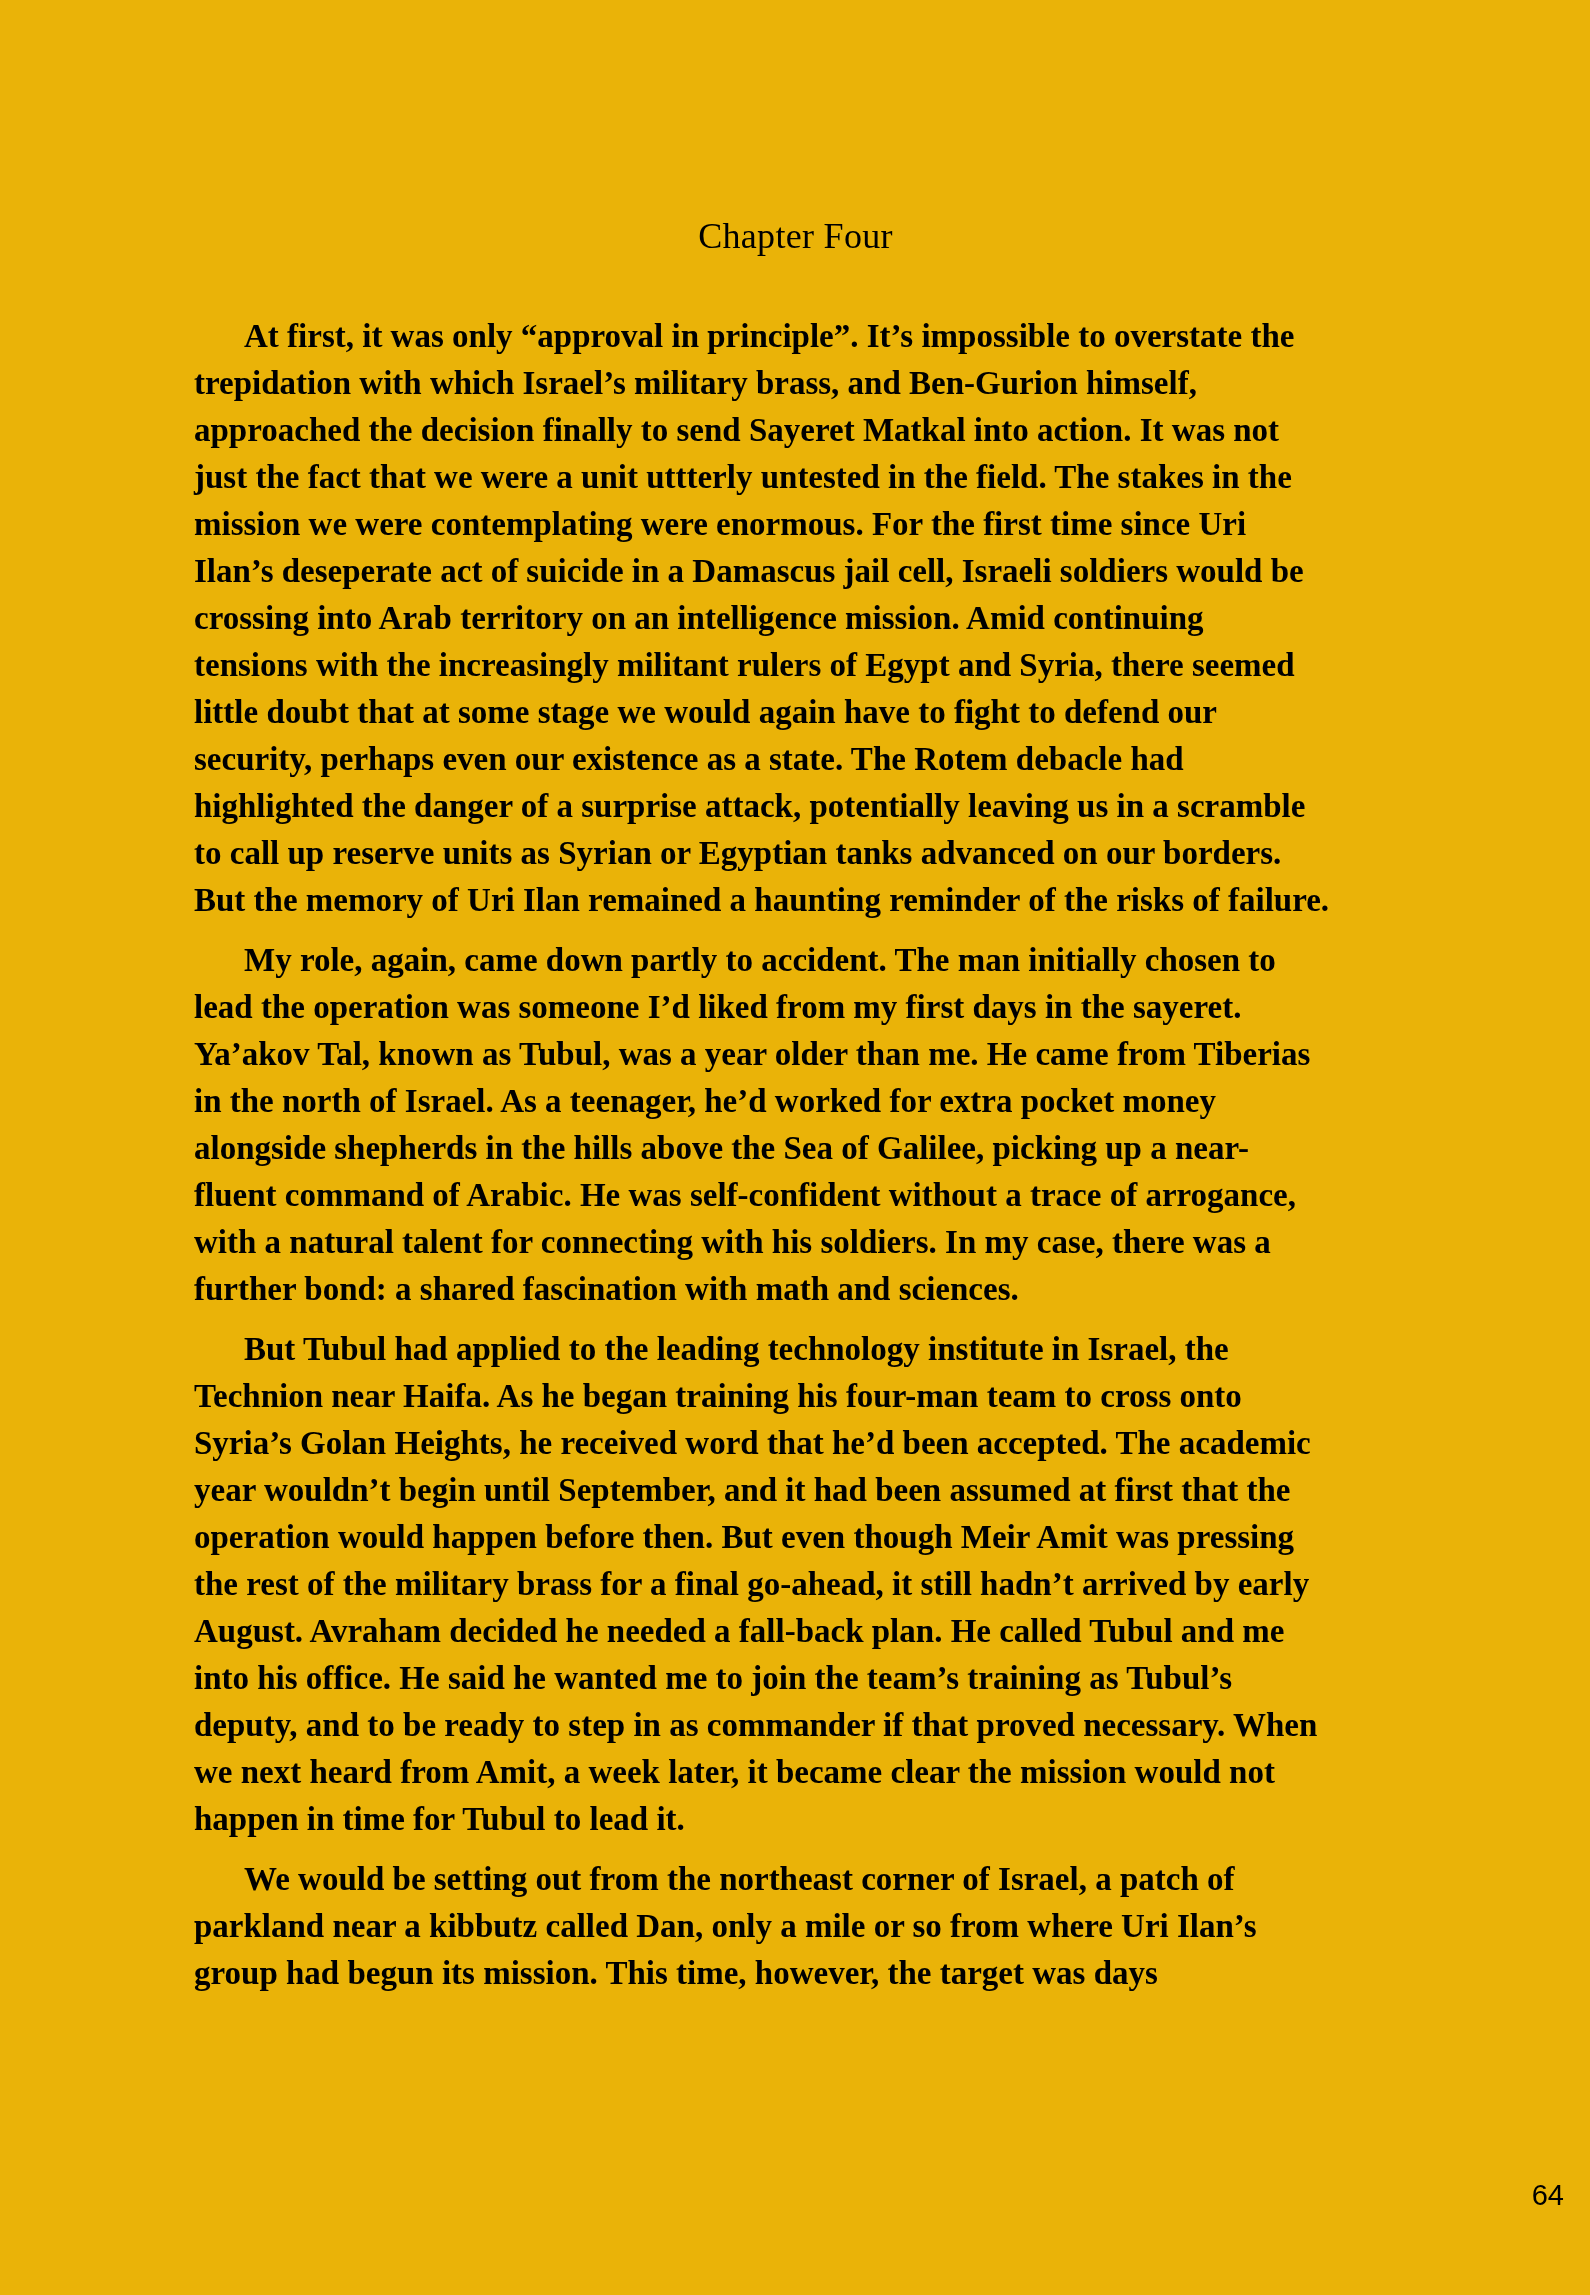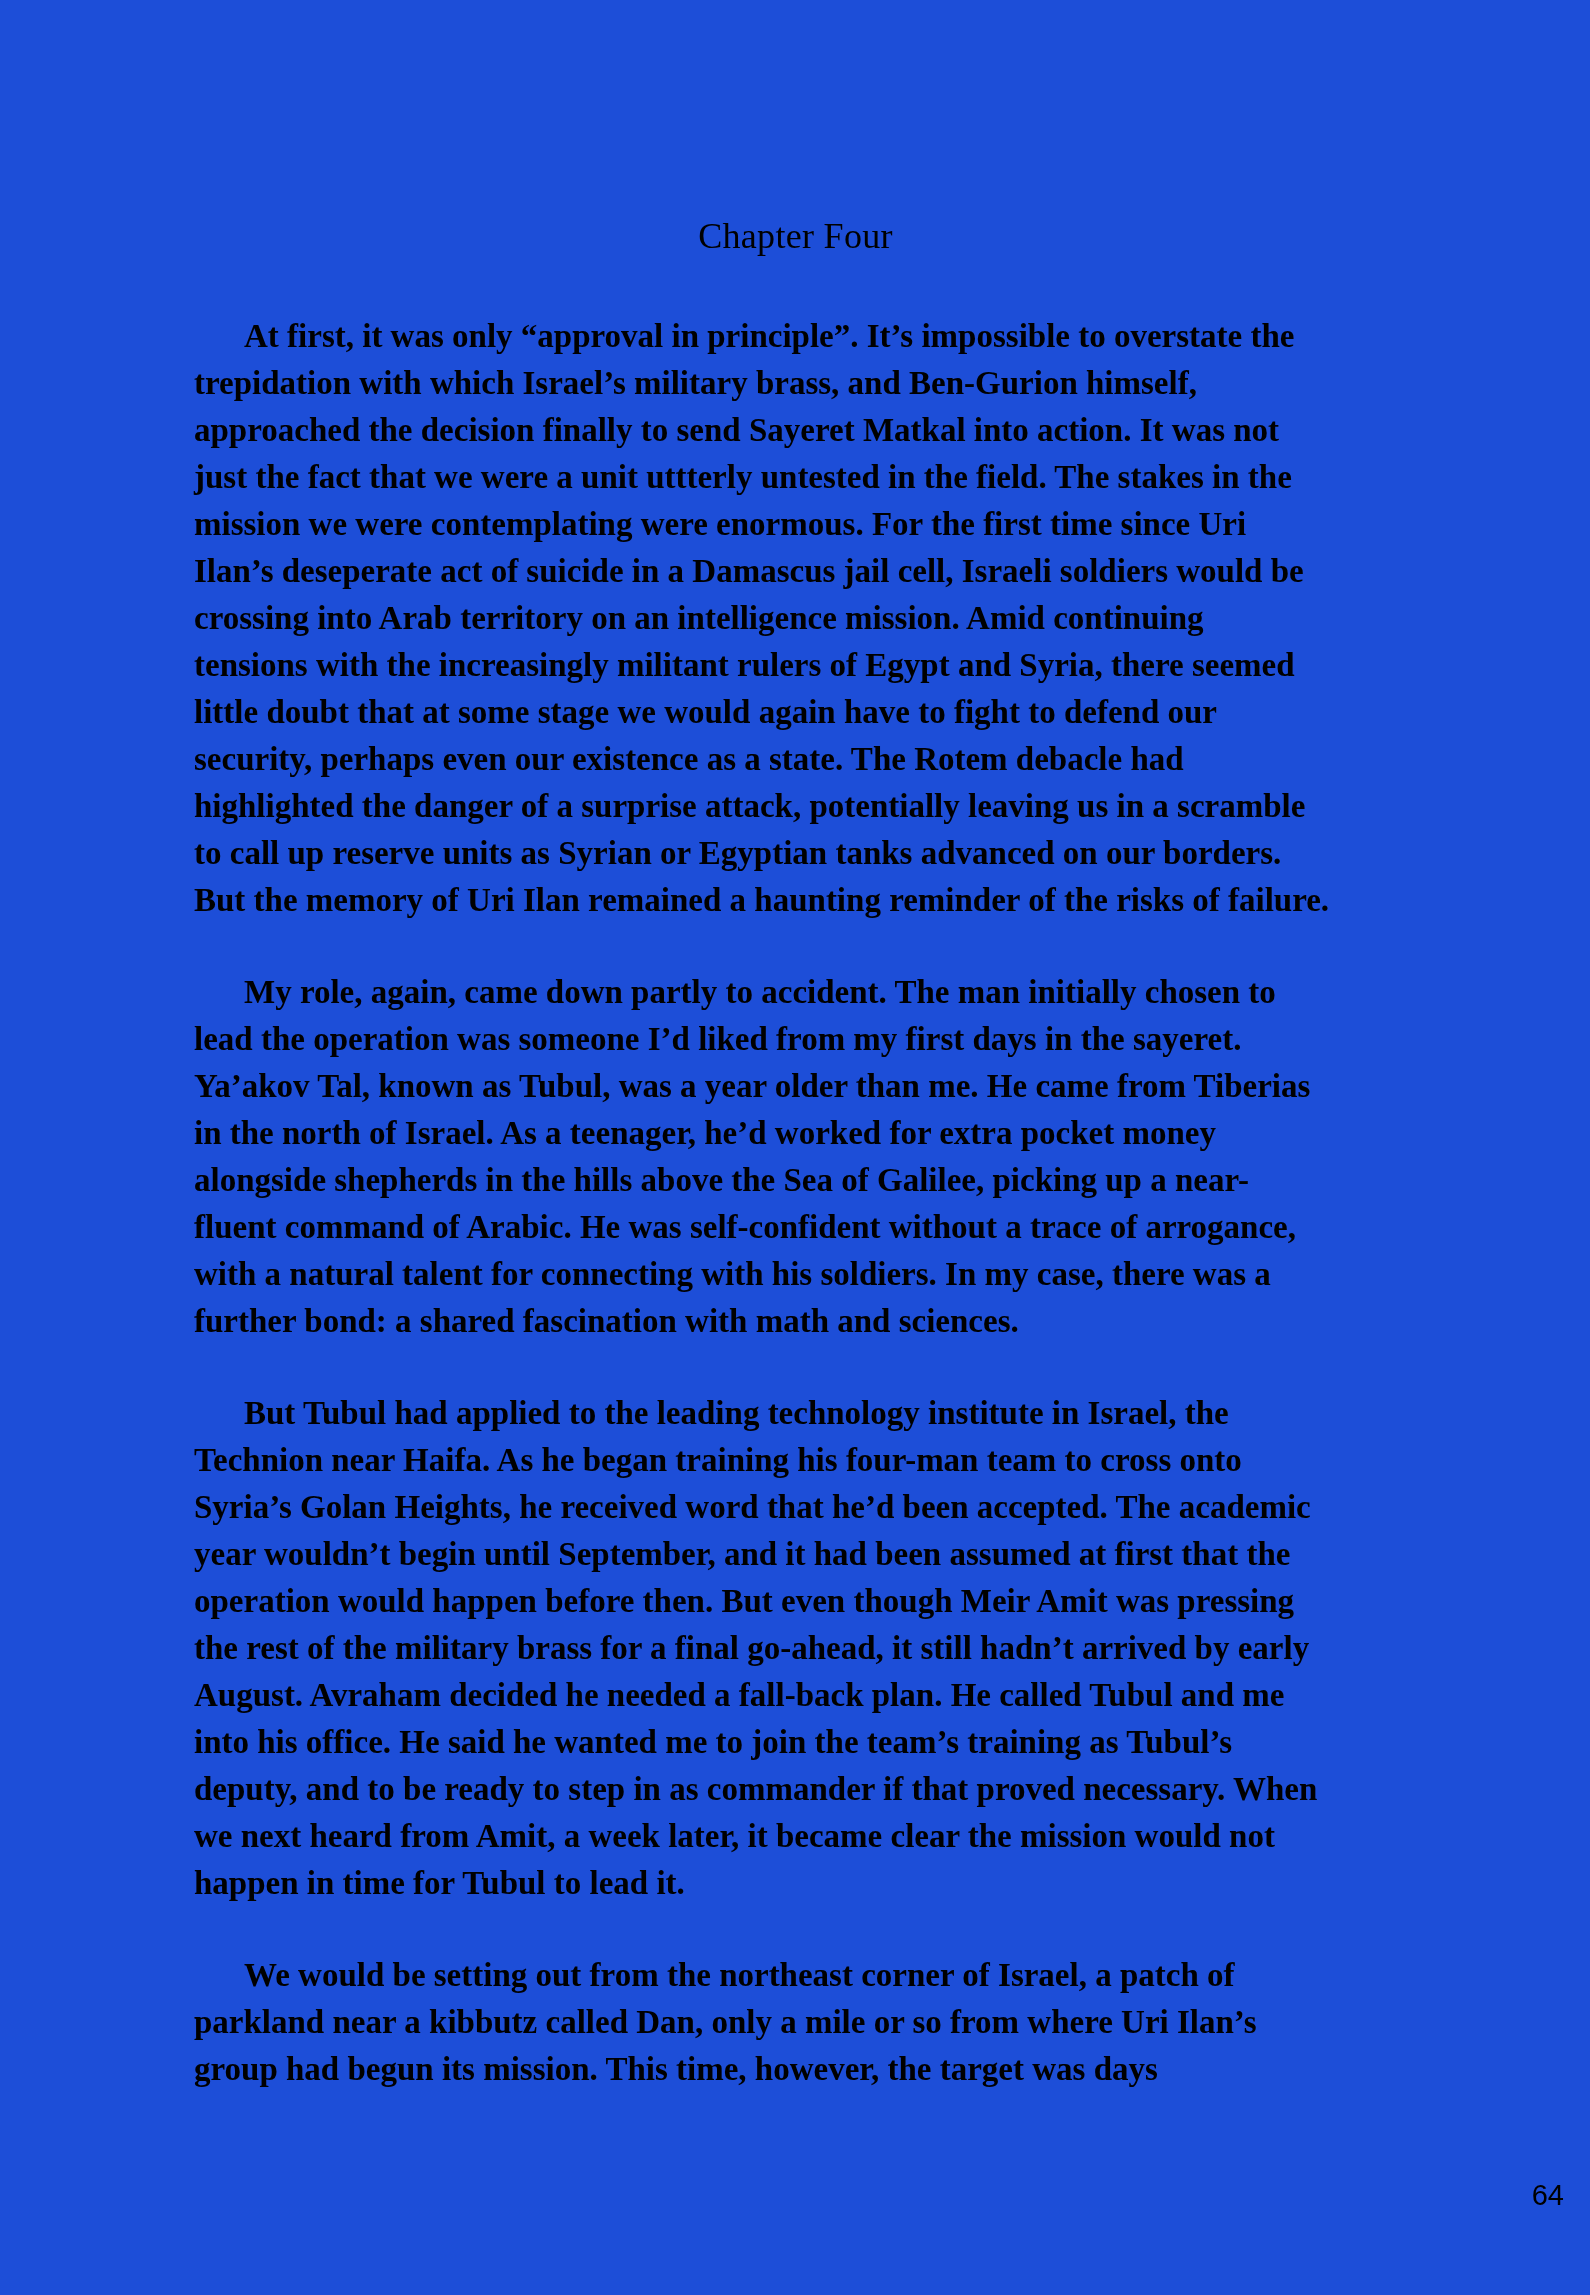--- a/index.html
+++ b/index.html
@@ -4,21 +4,21 @@
 <style>
   html, body {
     margin: 0;
     padding: 0;
     background: #e8e8e8;
   }
   .page {
     position: relative;
     width: 1591px;
     height: 2295px;
-    background: #1d4ed8;
+    background: #eab308;
     color: #000000;
     font-family: "Liberation Serif", "DejaVu Serif", serif;
     overflow: hidden;
   }
   .chapter-title {
     position: absolute;
     top: 215px;
     left: 0;
     width: 1591px;
     margin: 0;
@@ -36,21 +36,21 @@
   }
   .body-text p {
     margin: 0;
     font-size: 33px;
     line-height: 47px;
     text-indent: 50px;
     white-space: pre-line;
     text-align: left;
   }
   .body-text p + p {
-    margin-top: 45px;
+    margin-top: 13px;
   }
   .page-number {
     position: absolute;
     top: 2181px;
     right: 27px;
     font-family: "Liberation Sans", "DejaVu Sans", sans-serif;
     font-size: 29px;
     line-height: 1;
   }
   .bates-stamp {

